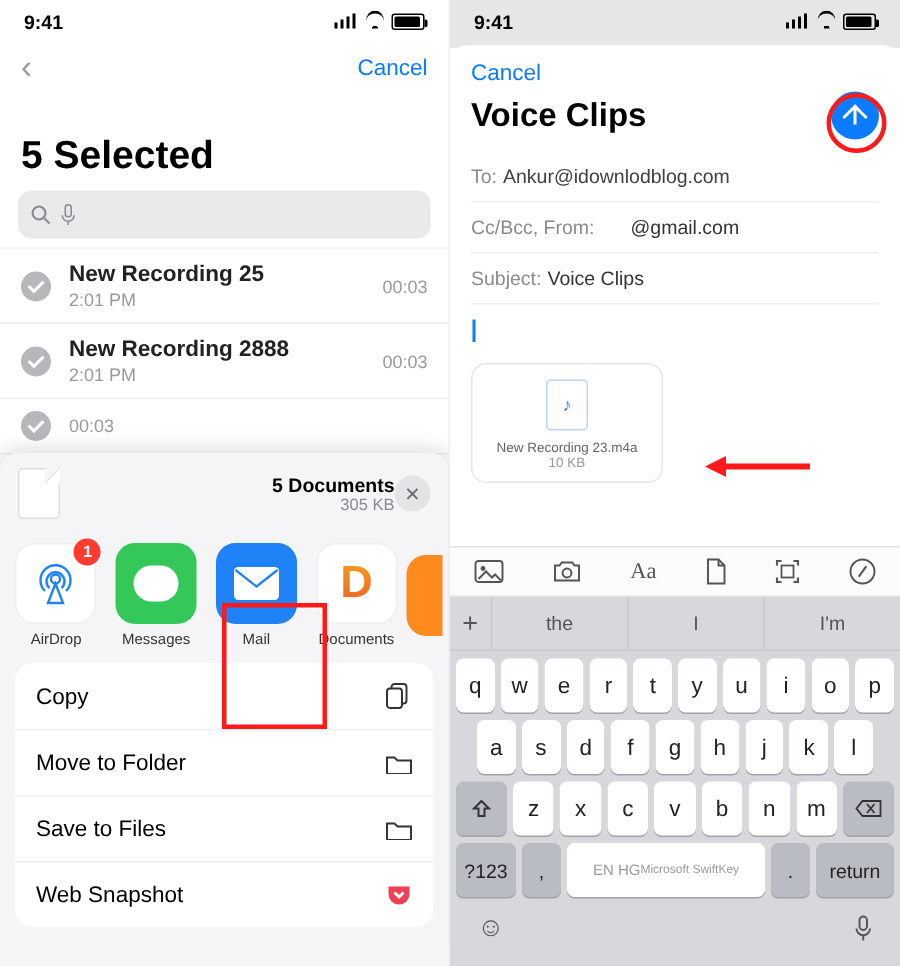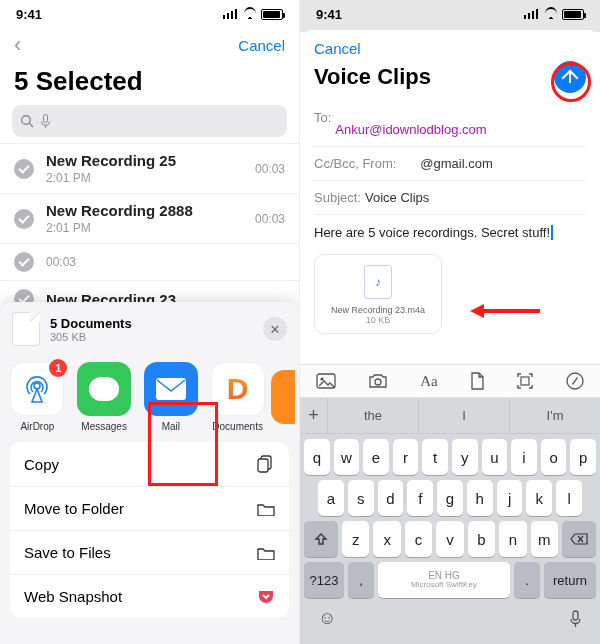--- a/index.html
+++ b/index.html
@@ -24,37 +24,37 @@
   .wifi::after { content:""; position:absolute; left:1px; top:-2px; width:12px; height:12px; border:2px solid #000; border-bottom:none; border-left:none; border-right:none; border-radius:50%; clip-path: polygon(0 0,100% 0,100% 60%,0 60%); transform: none; }
   .batt { width: 22px; height: 11px; border:1px solid #000; border-radius:2px; position:relative; }
   .batt::before { content:""; position:absolute; right:-3px; top:3px; width:2px; height:5px; background:#000; border-radius:0 1px 1px 0; }
   .batt::after { content:""; position:absolute; left:1px; top:1px; bottom:1px; width:17px; background:#000; border-radius:1px; }
 
   
   .l-nav { display:flex; align-items:center; padding: 4px 14px 6px; }
   .l-nav .back { color:#9a9a9a; font-size:22px; }
   .l-nav .sp { flex:1; }
   .l-nav .cancel { color:#0b7bff; font-size:15px; font-weight:500; }
-  .l-title { font-size:26px; font-weight:700; padding: 2px 14px 8px; }
+  .l-title { font-size:26px; font-weight:700; padding: 2px 14px 8px; margin-top: 22px; }
   .l-search { margin: 0 12px 6px; background:#e9e9eb; border-radius:9px; height:32px; display:flex; align-items:center; padding:0 8px; color:#8a8a8e; }
   .l-search .mag { margin-right:6px; }
   .l-search .txt { flex:1; font-size:15px; }
   .l-search .mic { font-size:13px; }
   .rec-list { }
   .rec { display:flex; align-items:center; padding:8px 14px; border-top:1px solid #efefef; }
   .rec .chk { width:20px; height:20px; border-radius:50%; background:#b7b7bb; margin-right:12px; position:relative; flex:0 0 auto; }
   .rec .chk::after { content:""; position:absolute; left:5px; top:6px; width:8px; height:4px; border-left:2px solid #fff; border-bottom:2px solid #fff; transform:rotate(-45deg); }
   .rec .mid { flex:1; }
   .rec .name { font-size:15px; font-weight:600; color:#222; }
   .rec .tm { font-size:12px; color:#9a9a9e; margin-top:2px; }
   .rec .dur { font-size:12px; color:#9a9a9e; }
 
   
   .sheet { position:absolute; left:0; right:0; bottom:0; background:#f5f5f7; border-top-left-radius:12px; border-top-right-radius:12px; box-shadow:0 -2px 14px rgba(0,0,0,.15); padding-bottom:4px; }
-  .sheet-head { display:flex; align-items:center; padding:10px 12px; }
+  .sheet-head { display:flex; align-items:center; padding:10px 12px;text-align:right; }
   .doc-ico { width:28px; height:34px; background:#fff; border:1px solid #ddd; border-radius:3px; margin-right:10px; position:relative; }
   .doc-ico::after { content:""; position:absolute; right:-1px; top:-1px; width:10px; height:10px; background:linear-gradient(135deg,#f5f5f7 49%, #ddd 50%, #fff 51%); }
   .sheet-head .tcol { flex:1; }
   .sheet-head .t1 { font-size:13px; font-weight:600; }
   .sheet-head .t2 { font-size:11px; color:#8a8a8e; }
   .sheet-head .xb { width:24px; height:24px; border-radius:50%; background:#e4e4e6; color:#6b6b6f; display:flex; align-items:center; justify-content:center; font-size:13px; }
   .apps { display:flex; padding:6px 4px 10px; gap:0; }
   .app { width:72px; display:flex; flex-direction:column; align-items:center; }
   .app .ico { width:54px; height:54px; border-radius:13px; display:flex; align-items:center; justify-content:center; position:relative; }
   .app .lbl { font-size:10px; color:#333; margin-top:5px; }
@@ -83,21 +83,21 @@
   .r-nav .cancel { color:#0b7bff; font-size:15px; }
   .r-title-row { display:flex; align-items:center; padding:0 14px 8px; }
   .r-title { font-size:22px; font-weight:800; flex:1; }
   .send { width:32px; height:32px; border-radius:50%; background:#0b7bff; display:flex; align-items:center; justify-content:center; position:relative; }
   .send::after { content:""; width:10px; height:10px; border-left:2px solid #fff; border-top:2px solid #fff; transform:rotate(45deg); position:absolute; top:11px; }
   .send::before { content:""; width:2px; height:12px; background:#fff; position:absolute; top:10px; }
   .send-ring { position:absolute; width:40px; height:40px; border:3px solid #ff1a1a; border-radius:50%; right:9px; top:62px; pointer-events:none; }
 
   .mf { padding:0 14px; }
   .mf-row { display:flex; align-items:flex-start; font-size:13px; padding:9px 0; border-bottom:1px solid #eee; color:#8a8a8e; gap:4px; }
-  .mf-row .v { color:#a21caf;margin-top:12px; }
+  .mf-row .v { color:#404040; }
   .mf-row .vk { color:#333; }
   .body { padding:10px 14px 6px; font-size:13px; color:#222; }
   .body .cursor { border-right:2px solid #0b7bff; padding-right:1px; }
 
   .attach { margin:8px 14px; width:128px; border:1px solid #e6e6e6; border-radius:10px; padding:10px 8px 8px; text-align:center; }
   .attach .fi { width:28px; height:34px; margin:0 auto 6px; border:1px solid #bcd3f2; border-radius:3px; display:flex; align-items:center; justify-content:center; color:#3a7ff1; font-size:12px; }
   .attach .fn { font-size:9px; color:#666; }
   .attach .fs { font-size:9px; color:#999; }
   .arrow { position:absolute; left:170px; top:274px; width:70px; height:14px; pointer-events:none; }
   .arrow .sh { position:absolute; top:5px; left:10px; right:0; height:4px; background:#ff1a1a; }
@@ -112,21 +112,21 @@
   .sugg { display:flex; height:36px; border-bottom:1px solid #c6c8cc; }
   .sugg div { flex:1; display:flex; align-items:center; justify-content:center; font-size:13px; color:#555; border-right:1px solid #c6c8cc; }
   .sugg div:first-child { flex:0 0 28px; font-size:18px; }
   .sugg div:last-child { border-right:none; }
   .krow { display:flex; gap:4px; padding:5px 4px 0; justify-content:center; }
   .key { background:#fff; border-radius:5px; height:36px; flex:1; display:flex; align-items:center; justify-content:center; font-size:15px; color:#222; box-shadow:0 1px 0 rgba(0,0,0,.25); }
   .key.fn { background:#b9bcc3; font-size:13px; }
   .krow.r2 { padding-left:18px; padding-right:18px; }
   .krow.r3 .key:first-child, .krow.r3 .key:last-child { flex:0 0 34px; background:#b9bcc3; }
   .krow.r4 { padding-bottom:4px; }
-  .krow.r4 .key.space { flex:3.3; font-size:10px; color:#9a9a9e; flex-direction:column; line-height:1.1; }
+  .krow.r4 .key.space { flex:3.3; font-size:10px; color:#9a9a9e; flex-direction:row; line-height:1.1; }
   .krow.r4 .key.ret { flex:1.3; background:#b9bcc3; font-size:13px; }
   .kb-bottom { display:flex; align-items:center; justify-content:space-between; padding:6px 18px 10px; color:#555; font-size:18px; }
 
   svg { display:block; }
 </style>
 </head>
 <body>
 
 <div class="wrap">
 
@@ -310,21 +310,21 @@
           <span>Cc/Bcc, From:</span>
           <span class="vk">@gmail.com</span>
         </div>
         <div class="mf-row">
           <span>Subject:</span>
           <span class="vk">Voice Clips</span>
         </div>
       </div>
 
       <div class="body">
-        <span>Here are 5 voice recordings. Secret stuff!</span><span class="cursor"></span>
+        <span class="cursor"></span>
       </div>
 
       <div class="attach">
         <div class="fi">♪</div>
         <div class="fn">New Recording 23.m4a</div>
         <div class="fs">10 KB</div>
       </div>
 
       <div class="arrow">
         <div class="sh"></div>

